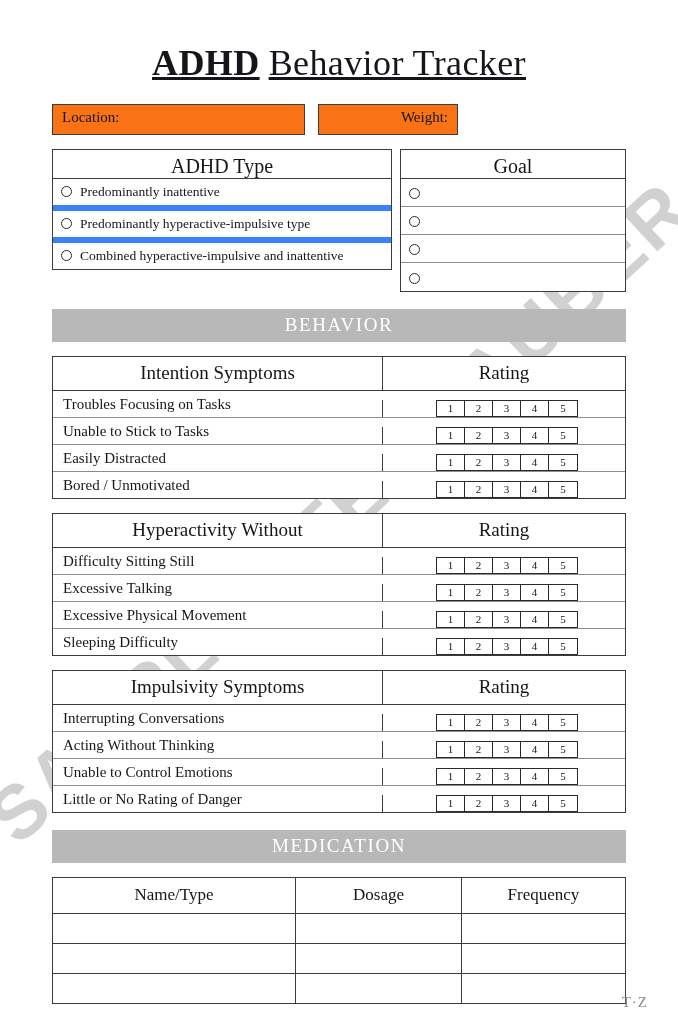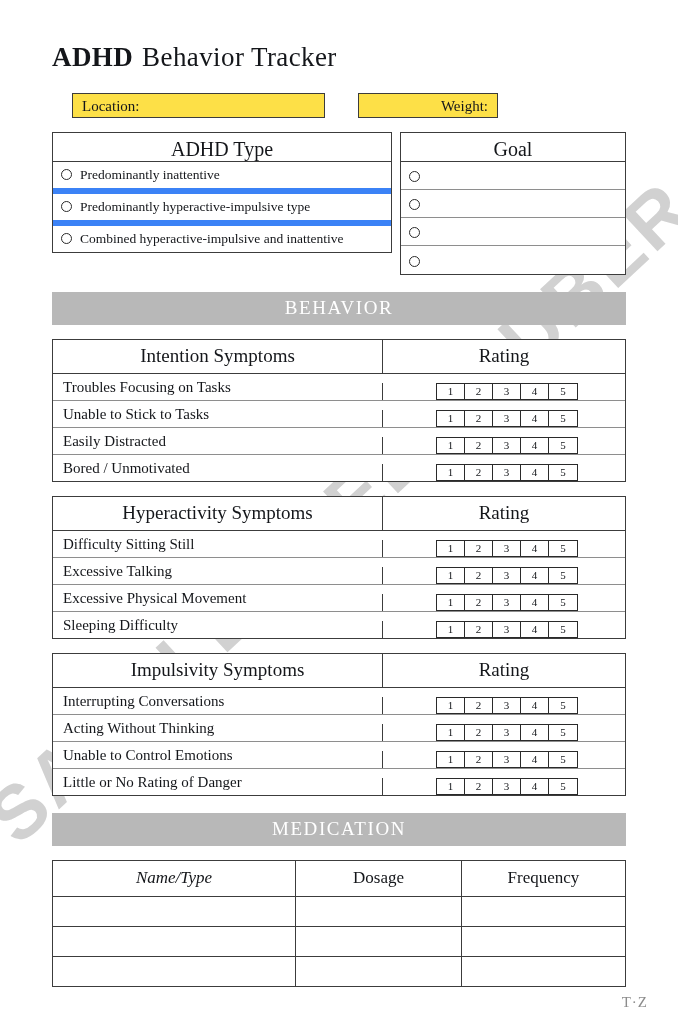--- a/index.html
+++ b/index.html
@@ -41,44 +41,44 @@
     font-weight: bold;
     font-size: 76px;
     letter-spacing: 3px;
     color: #c9c9c9;
     white-space: nowrap;
     opacity: 0.85;
   }
 
   
   .title {
-    text-align: left;
-    font-size: 27px;
+    text-align: center;
+    font-size: 36px;
     padding-top: 42px;
     letter-spacing: 0.4px;
     white-space: nowrap;
+    text-decoration: underline;
   }
   .title .t-strong { font-weight: bold; }
   .title .t-rest { font-weight: normal; margin-left: 9px; }
 
   
   .header-row {
     display: flex;
     margin-top: 20px;
     gap: 13px;
   }
   .field-box {
     border: 1.5px solid #3c3c3c;
-    height: 25px;
+    height: 31px;
     line-height: 25px;
     font-size: 15px;
     padding: 0 9px;
     box-sizing: border-box;
-    background: #fde047;
-    margin-left: 20px;
+    background: #f97316;
   }
   .field-location { flex: 0 0 253px; }
   .field-weight   { flex: 0 0 140px; text-align: right; }
   .field-date     { flex: 1 1 auto; }
 
   
   .two-col {
     display: flex;
     margin-top: 14px;
     gap: 8px;
@@ -218,21 +218,21 @@
   .med-row  { border-bottom: 1.5px solid #3c3c3c; }
   .med-row:last-child { border-bottom: none; }
   .med-c {
     box-sizing: border-box;
     border-right: 1.5px solid #3c3c3c;
     text-align: center;
     font-size: 17px;
     padding: 7px 0 8px;
   }
   .med-c:last-child { border-right: none; }
-  .med-c1 { flex: 0 0 42.5%; font-style: italic; }
+  .med-c1 { flex: 0 0 42.5%; }
   .med-c2 { flex: 0 0 29%; }
   .med-c3 { flex: 1 1 auto; }
   .med-row .med-c { height: 29px; padding: 0; }
 
   
   .footer-mark {
     position: absolute;
     right: 30px;
     bottom: 13px;
     font-size: 15px;
@@ -350,21 +350,21 @@
           <div class="cell">3</div>
           <div class="cell">4</div>
           <div class="cell">5</div>
         </div>
       </div>
     </div>
   </div>
 
   <div class="sym-table">
     <div class="sym-head">
-      <div class="left">Hyperactivity Symptoms</div>
+      <div class="left">Hyperactivity Without</div>
       <div class="right">Rating</div>
     </div>
     <div class="sym-row">
       <div class="left">Difficulty Sitting Still</div>
       <div class="right">
         <div class="rating">
           <div class="cell">1</div>
           <div class="cell">2</div>
           <div class="cell">3</div>
           <div class="cell">4</div>

